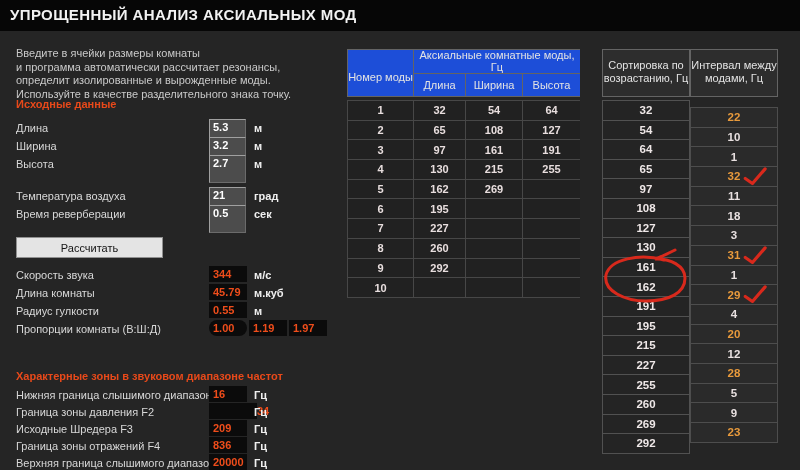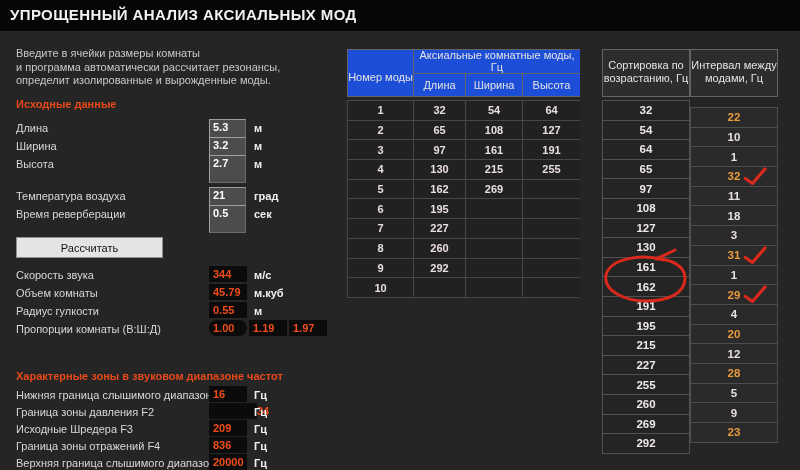--- a/index.html
+++ b/index.html
@@ -86,20 +86,21 @@
 
 <div class="titlebar">
   <span class="t">УПРОЩЕННЫЙ АНАЛИЗ АКСИАЛЬНЫХ МОД</span>
 </div>
 
 <div class="left-panel">
   <div class="intro">
       <div class="intro-line">Введите в ячейки размеры комнаты</div>
       <div class="intro-line">и программа автоматически рассчитает резонансы,</div>
       <div class="intro-line">определит изолированные и вырожденные моды.</div>
+      <div class="intro-line">Используйте в качестве разделительного знака точку.</div>
     </div>
   <div class="section-hdr" id="hdr-source">Исходные данные</div>
   <button class="calc-btn">Рассчитать</button>
   <div class="section-hdr" id="hdr-zones">Характерные зоны в звуковом диапазоне частот</div>
 <div class="row" style="top: 76px;">
       <span class="lbl">Длина</span>
       <span class="box-in" style="left: 193px;">5.3</span>
       <span class="unit">м</span>
     </div>
     <div class="row" style="top: 94px;">
@@ -121,21 +122,21 @@
       <span class="lbl">Время реверберации</span>
       <span class="box-in" style="left: 193px;">0.5</span>
       <span class="unit">сек</span>
     </div>
     <div class="row" style="top: 223px;">
       <span class="lbl">Скорость звука</span>
       <span class="box-out" style="left: 193px;">344</span>
       <span class="unit">м/с</span>
     </div>
     <div class="row" style="top: 241px;">
-      <span class="lbl">Объем комнаты</span>
+      <span class="lbl">Длина комнаты</span>
       <span class="box-out" style="left: 193px;">45.79</span>
       <span class="unit">м.куб</span>
     </div>
     <div class="row" style="top: 259px; padding-left: 26px;">
       <span class="lbl">Радиус гулкости</span>
       <span class="box-out" style="left: 193px;">0.55</span>
       <span class="unit">м</span>
     </div>
     <div class="row" style="top: 277px;">
       <span class="lbl">Пропорции комнаты (В:Ш:Д)</span>

